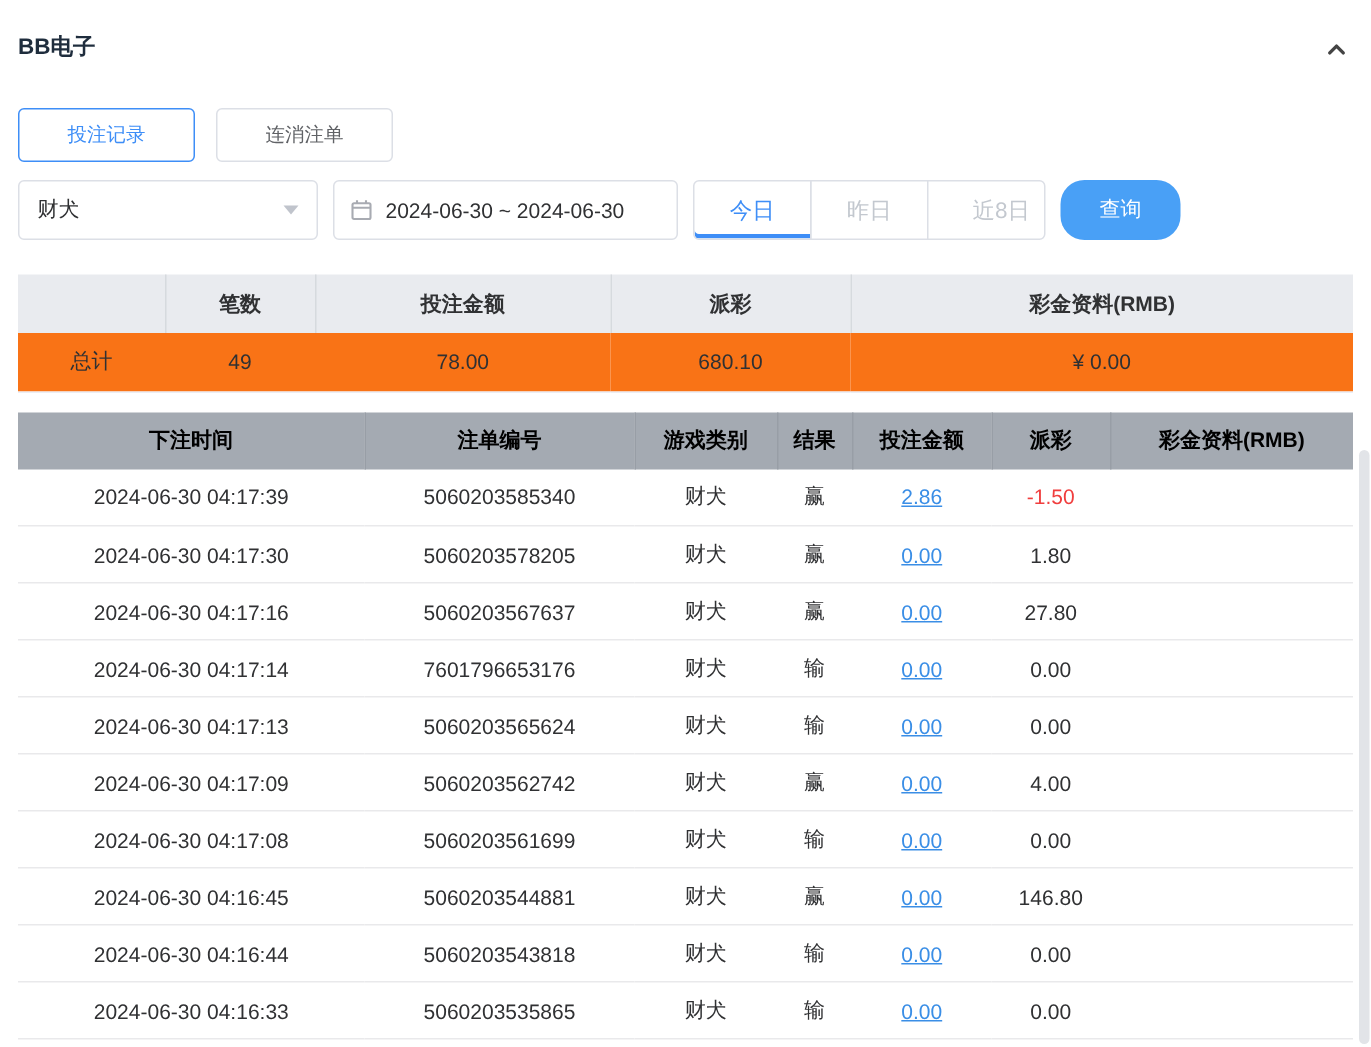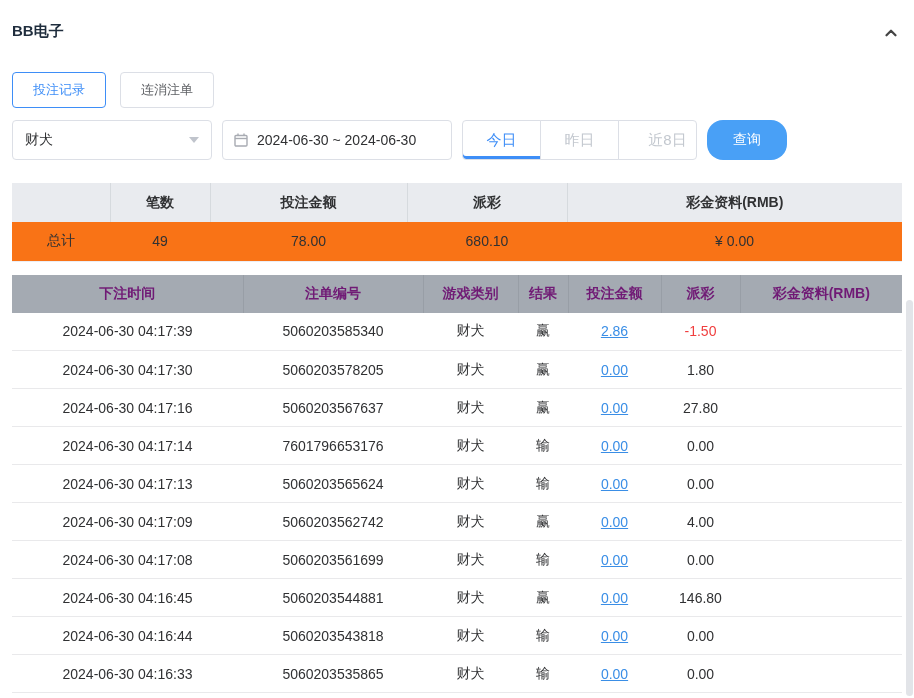--- a/index.html
+++ b/index.html
@@ -13,21 +13,21 @@
     padding: 22px 12px 0 12px;
   }
   
   .panel-header { display: flex; justify-content: space-between; align-items: flex-start; }
   .panel-title { font-size: 15px; font-weight: bold; color: #1f2d3d; }
   .collapse-btn { cursor: pointer; line-height: 0; padding: 2px; }
   
   .tabs { margin-top: 28px; display: flex; gap: 14px; }
   .tab {
     background: #fff; border: 1px solid #dcdfe6; border-radius: 4px;
-    color: #606266; font-size: 13px; padding: 8px 20px; cursor: pointer;
+    color: #606266; font-size: 13px; padding: 8px 32px; cursor: pointer;
     font-family: inherit;
   }
   .tab.active { border-color: #3e8ef7; color: #3e8ef7; }
   
   .filter-row { margin-top: 12px; display: flex; align-items: center; }
   .select {
     width: 200px; height: 40px; border: 1px solid #dcdfe6; border-radius: 4px;
     display: flex; align-items: center; justify-content: space-between;
     padding: 0 12px; font-size: 14px; cursor: pointer; background: #fff;
   }
@@ -61,21 +61,21 @@
     text-align: center; border-right: 1px solid #d6dade;
   }
   .summary-table th:last-child { border-right: none; }
   .summary-table td {
     height: 39px; font-size: 14px; text-align: center; background: #f97316;
     border-bottom: 1px solid #ebeef5;
   }
   
   .bet-table { margin-top: 13px; }
   .bet-table th {
-    background: #a4aab2; color: #701a75; height: 38px; font-size: 14px; font-weight: bold;
+    background: #a4aab2; color: #000000; height: 38px; font-size: 14px; font-weight: bold;
     text-align: center; border-right: 1px solid #989ea6;
   }
   .bet-table th:last-child { border-right: none; }
   .bet-table td {
     height: 38px; font-size: 14px; text-align: center; background: #fff;
     border-bottom: 1px solid #e9e9eb; color: #303133;
     white-space: nowrap; overflow: hidden;
   }
   .bet-table a.bet-link { color: #3a8ee6; text-decoration: underline; cursor: pointer; }
   .bet-table td.negative { color: #f03e3e; }

